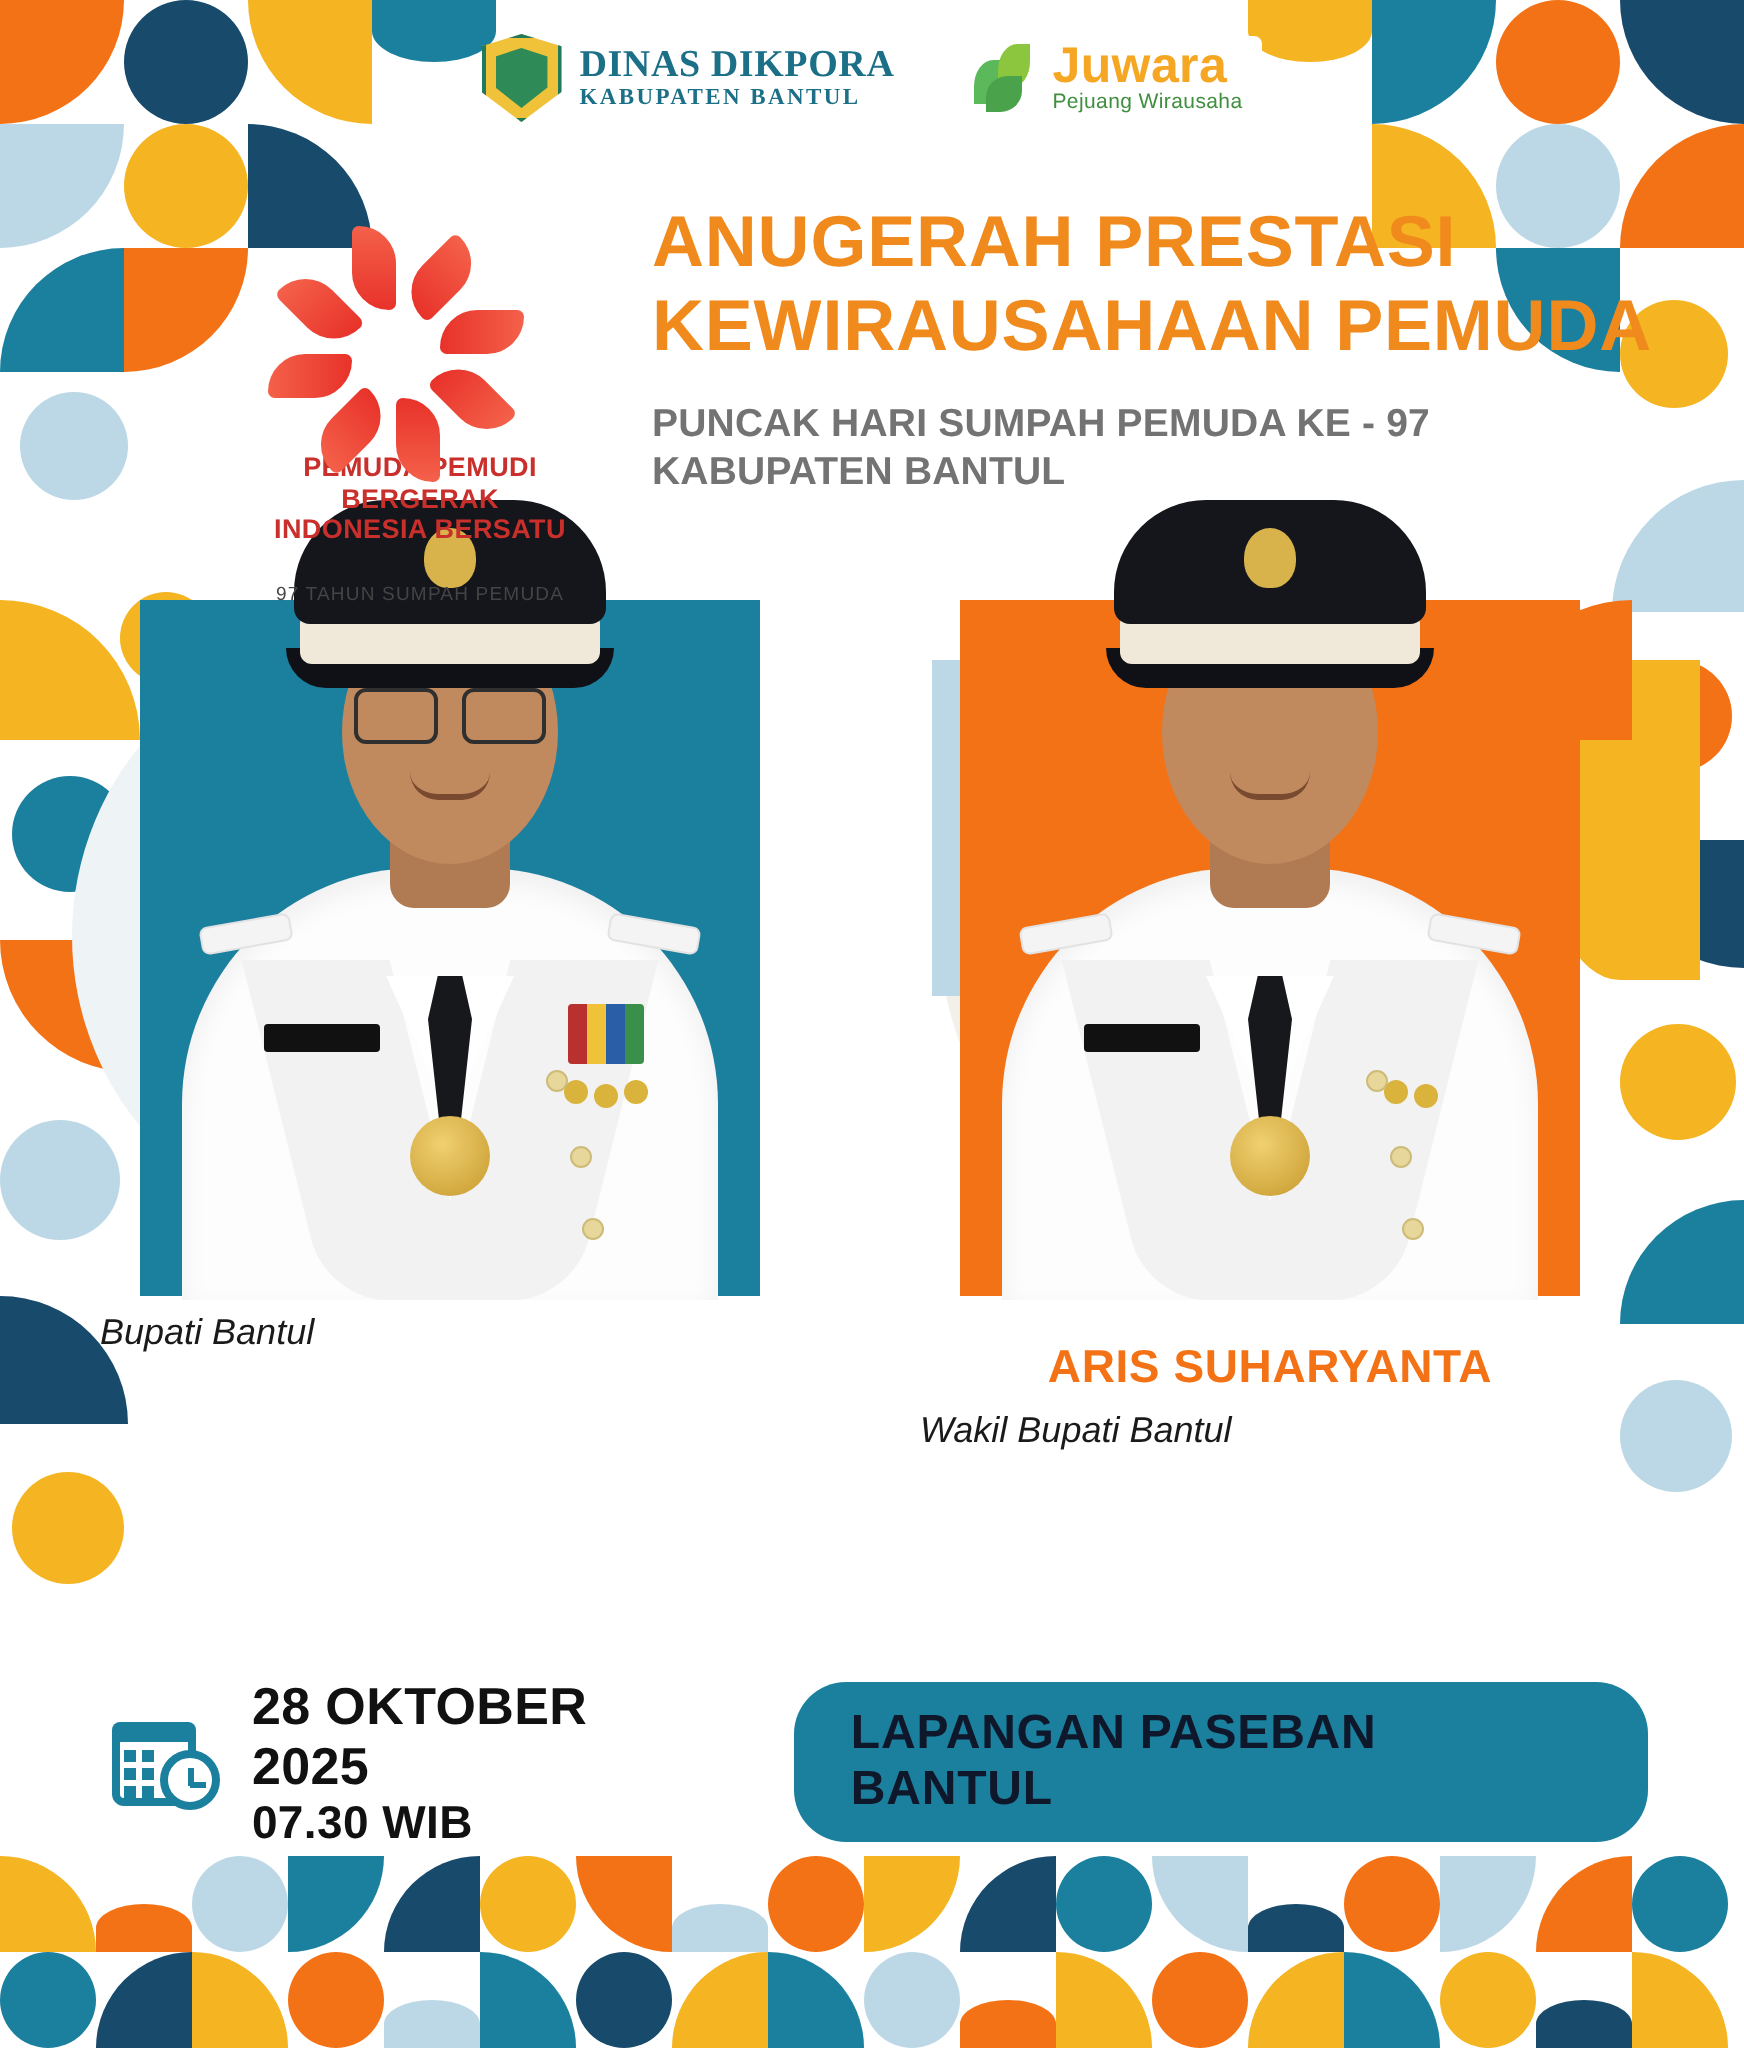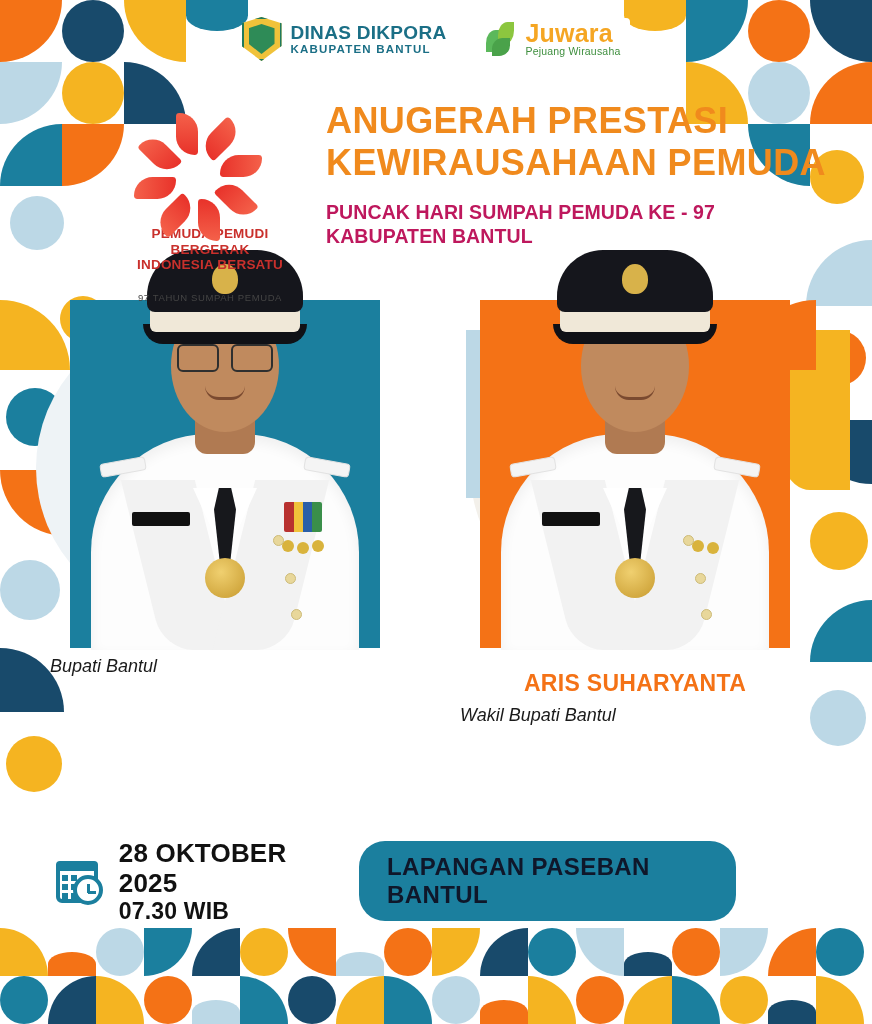--- a/index.html
+++ b/index.html
@@ -48,21 +48,21 @@
     clip-path: polygon(50% 0%, 100% 14%, 100% 66%, 50% 100%, 0% 66%, 0% 14%);
     border: 2px solid #1f7a5e;
     position: relative;
   }
   .crest::after {
     content: "";
     position: absolute; inset: 5px;
     background: #2e8b57;
     clip-path: polygon(50% 0%, 100% 14%, 100% 66%, 50% 100%, 0% 66%, 0% 14%);
   }
-  .dikpora-text { line-height: 1.12; }
+  .dikpora-text { line-height: 1.12; font-family: Liberation Serif, serif; }
   .dikpora-text .l1 {
     font-size: 19px; font-weight: bold; color: #1b6f86; letter-spacing: .3px;
   }
   .dikpora-text .l2 {
     font-size: 11.5px; font-weight: bold; color: #1b6f86; letter-spacing: 1.2px;
   }
   .juwara-badge {
     display: flex; align-items: center; gap: 7px;
     background: #ffffff; padding: 2px 10px 2px 4px; border-radius: 4px;
   }
@@ -107,21 +107,21 @@
   }
   .headline {
     position: absolute; left: 326px; top: 0; width: 520px;
   }
   .headline h1 {
     font-size: 36px; line-height: 1.16; color: #f08a1d;
     font-weight: bold; letter-spacing: .4px;
   }
   .headline h2 {
     margin-top: 16px;
-    font-size: 19.5px; line-height: 1.28; color: #be185d; font-weight: bold;
+    font-size: 19.5px; line-height: 1.28; color: #737373; font-weight: bold;
     letter-spacing: .1px;
   }
 
   
   .people { position: absolute; top: 300px; left: 0; width: 872px; height: 540px; z-index: 10; }
   .person { position: absolute; width: 350px; }
   .person.left { left: 50px; }
   .person.right { left: 460px; }
   .photo-box {
     position: relative; width: 310px; height: 348px; margin: 0 auto;
@@ -232,21 +232,21 @@
   }
   .left .pname { color: #1b7f9e; }
   .right .pname { color: #f47216; }
   .person .prole {
     margin-top: 8px; text-align: left;
     font-size: 18px; font-style: italic; color: #1a1a1a;
   }
 
   
   .footer-info {
-    position: absolute; left: 0; top: 846px; width: 736px; height: 70px; z-index: 12;
+    position: absolute; left: 0; top: 846px; width: 824px; height: 70px; z-index: 12;
     display: flex; align-items: center; padding-left: 56px; gap: 16px;
   }
   .cal-icon { position: relative; width: 54px; height: 48px; }
   .cal-icon .sheet {
     position: absolute; left: 0; top: 4px; width: 42px; height: 42px;
     border: 4px solid #1b7f9e; border-radius: 6px; background: #fff;
   }
   .cal-icon .sheet::before {
     content: ""; position: absolute; left: -4px; right: -4px; top: -4px; height: 10px;
     background: #1b7f9e; border-radius: 4px 4px 0 0;

